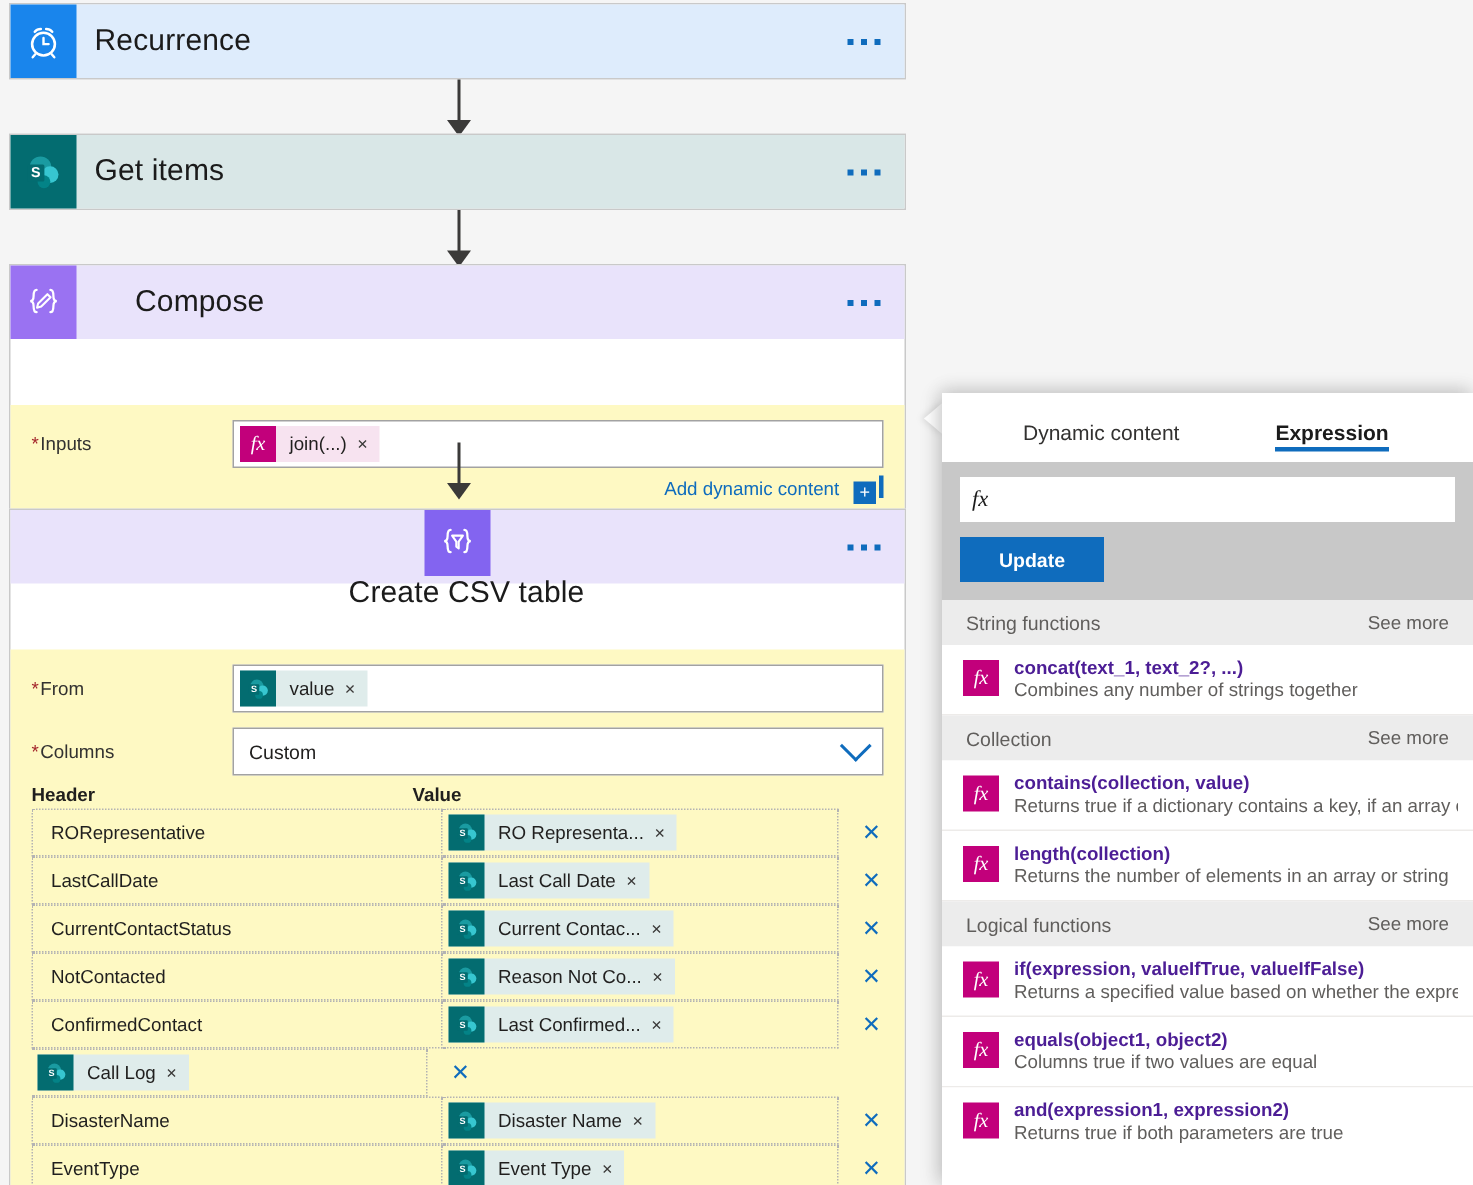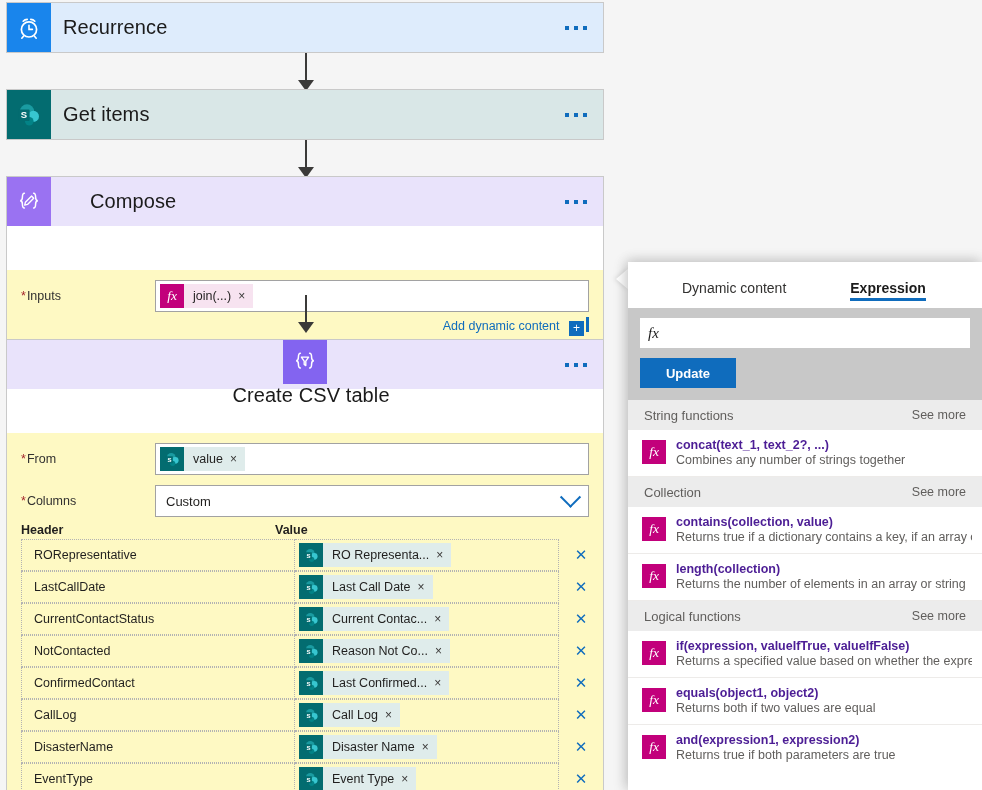--- a/index.html
+++ b/index.html
@@ -467,23 +467,20 @@
                       <text x="8.9" y="17.4" font-family="'Liberation Sans',sans-serif" font-size="10" font-weight="bold" fill="#ffffff" text-anchor="middle">S</text>
                     </svg>
                   </span>
                   <span class="txt">Last Confirmed...</span>
                   <span class="xc">×</span>
                 </span>
               </div>
               <div class="kv-del"><span>✕</span></div>
             </div>
             <div class="kv-row">
-              <div class="kv-key">
-                <span>CallLog</span>
-              </div>
               <div class="kv-val">
                 <span class="chip sp">
                   <span class="sq">
                     <svg width="17" height="17" viewBox="0 0 28 28" aria-hidden="true">
                       <circle cx="12" cy="10.5" r="7.2" fill="#1a9ba1"></circle>
                       <circle cx="18.4" cy="15.4" r="5.6" fill="#37c6d0"></circle>
                       <circle cx="14.3" cy="20.2" r="4.3" fill="#038387"></circle>
                       <rect x="3.2" y="8.6" width="11.4" height="11.4" rx="1" fill="#036c70"></rect>
                       <text x="8.9" y="17.4" font-family="'Liberation Sans',sans-serif" font-size="10" font-weight="bold" fill="#ffffff" text-anchor="middle">S</text>
                     </svg>
@@ -635,21 +632,21 @@
             <div class="fn-name">if(expression, valueIfTrue, valueIfFalse)</div>
             <div class="fn-desc">Returns a specified value based on whether the expressio.</div>
           </div>
         </div>
         <div class="fn-item">
           <div class="fn-sq">
             <span class="fxglyph">fx</span>
           </div>
           <div class="fn-text">
             <div class="fn-name">equals(object1, object2)</div>
-            <div class="fn-desc">Returns both if two values are equal</div>
+            <div class="fn-desc">Columns true if two values are equal</div>
           </div>
         </div>
         <div class="fn-item">
           <div class="fn-sq">
             <span class="fxglyph">fx</span>
           </div>
           <div class="fn-text">
             <div class="fn-name">and(expression1, expression2)</div>
             <div class="fn-desc">Returns true if both parameters are true</div>
           </div>

